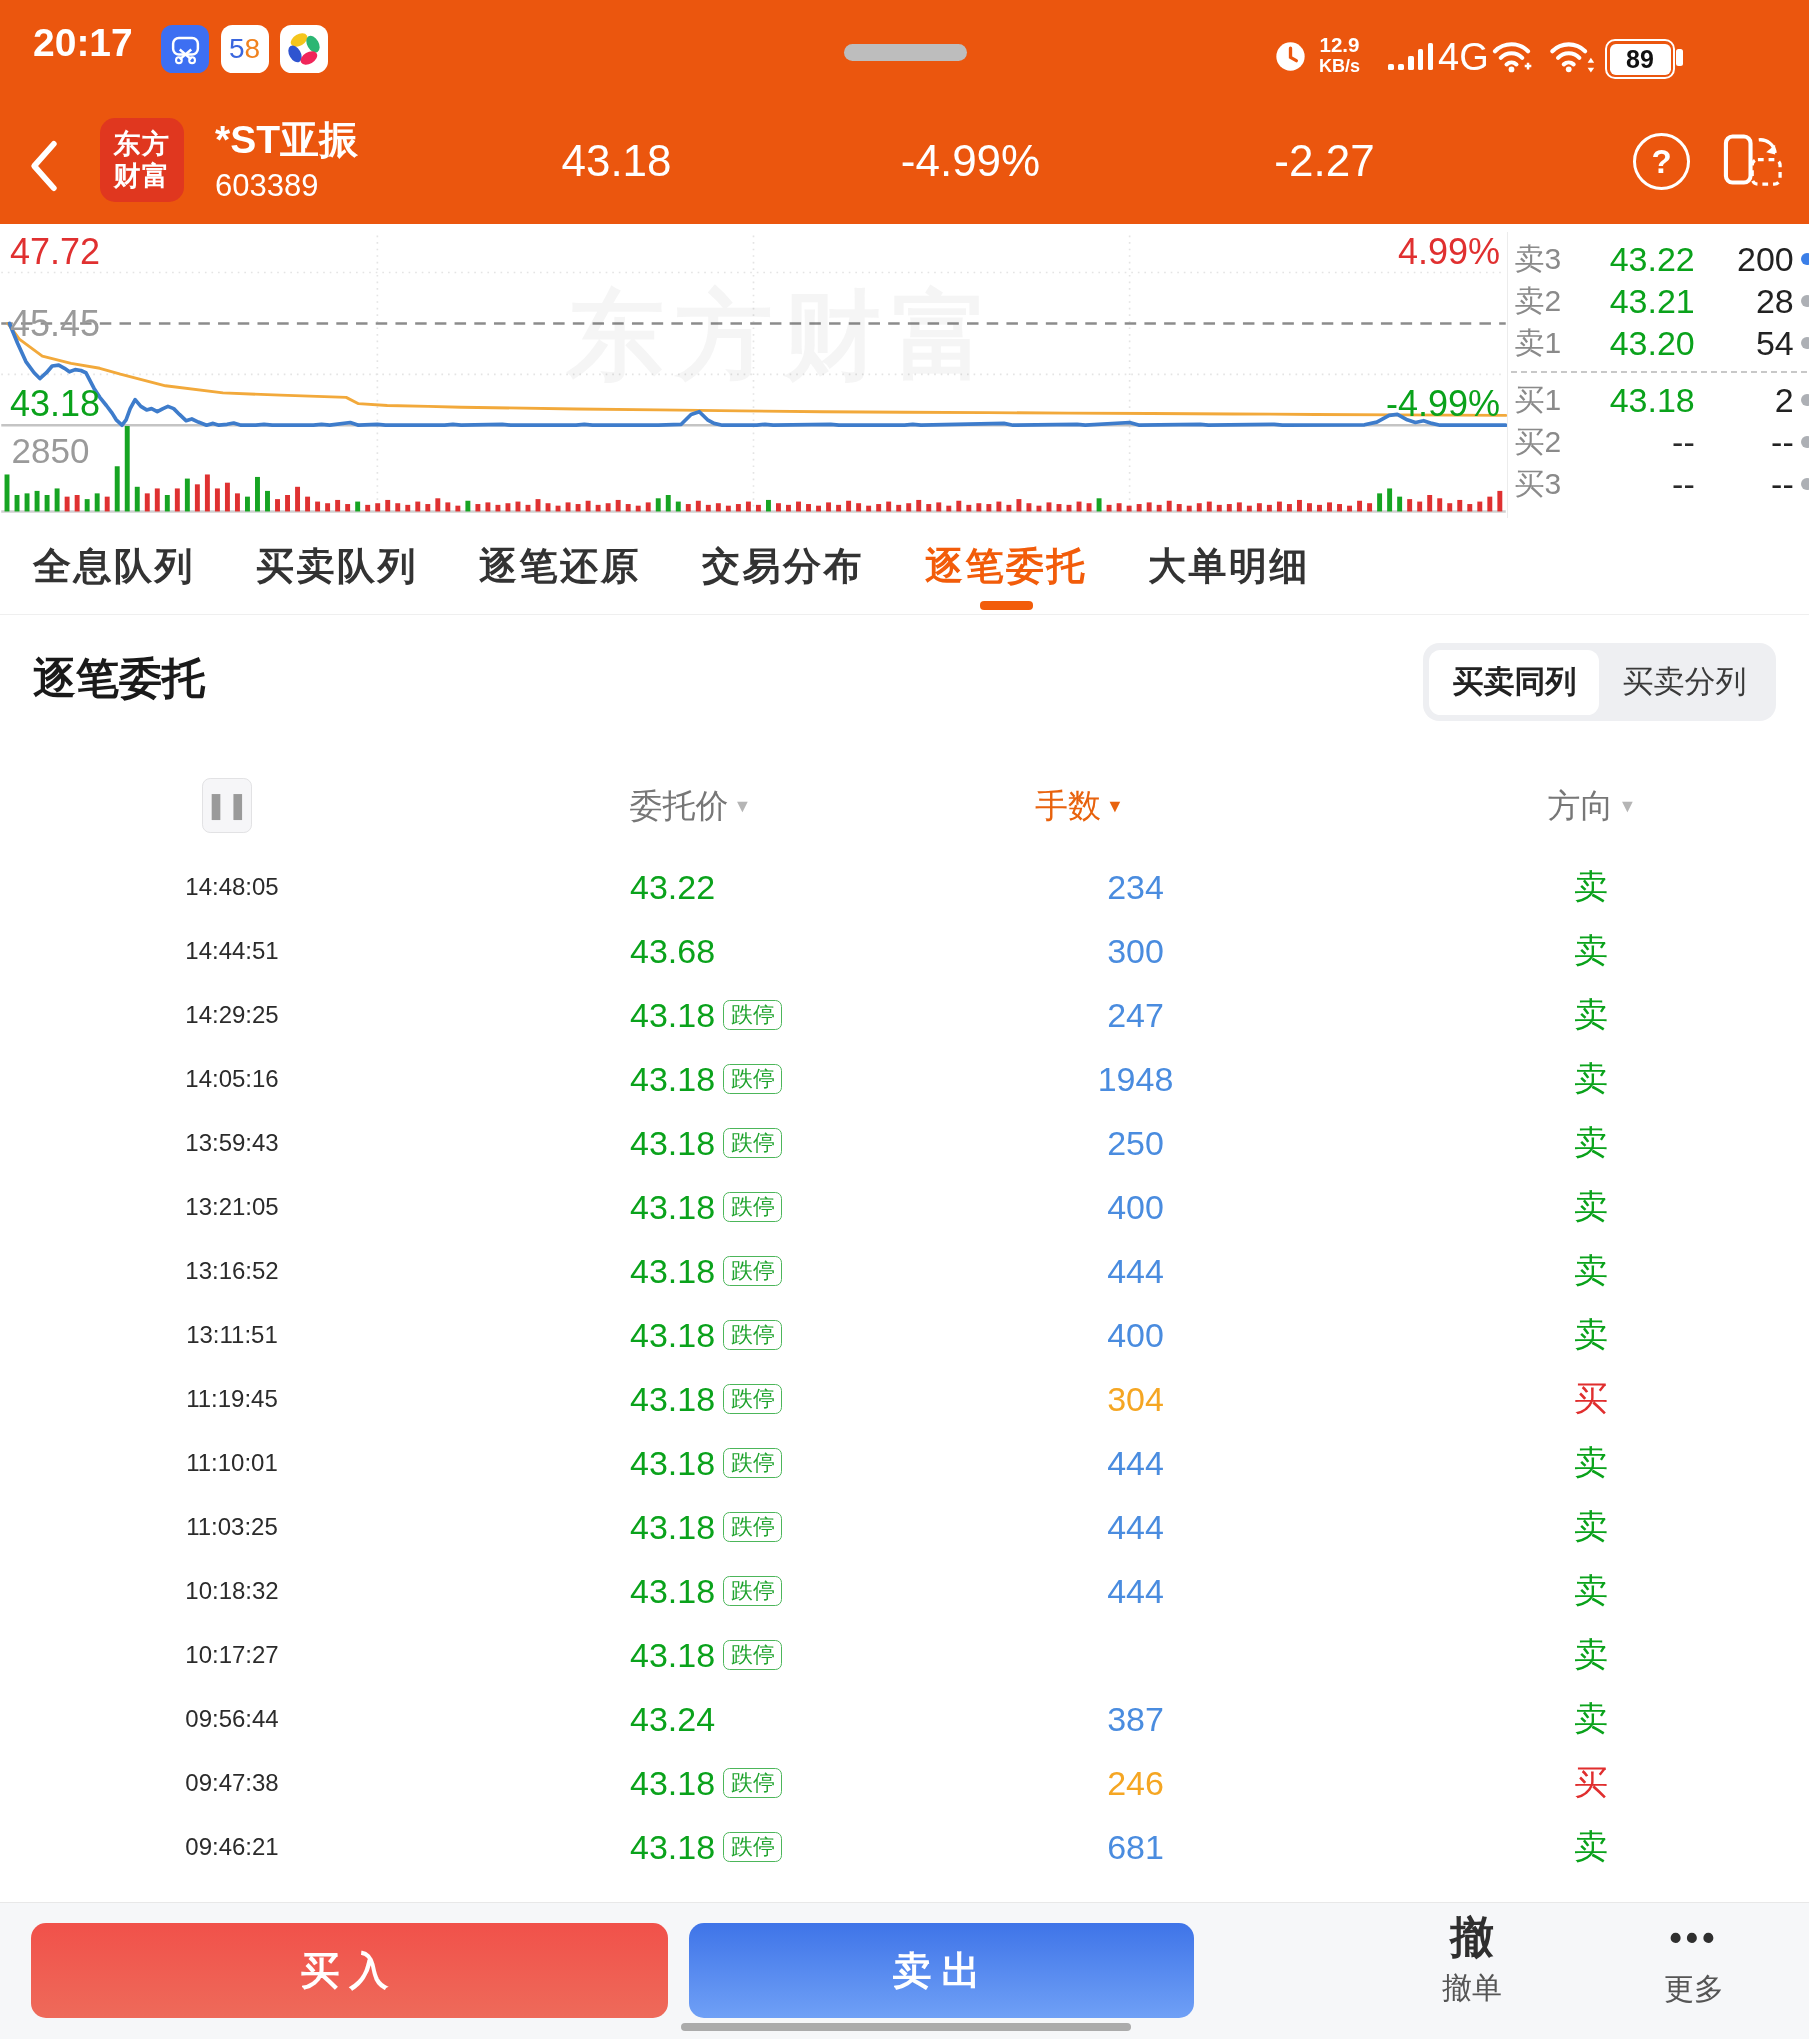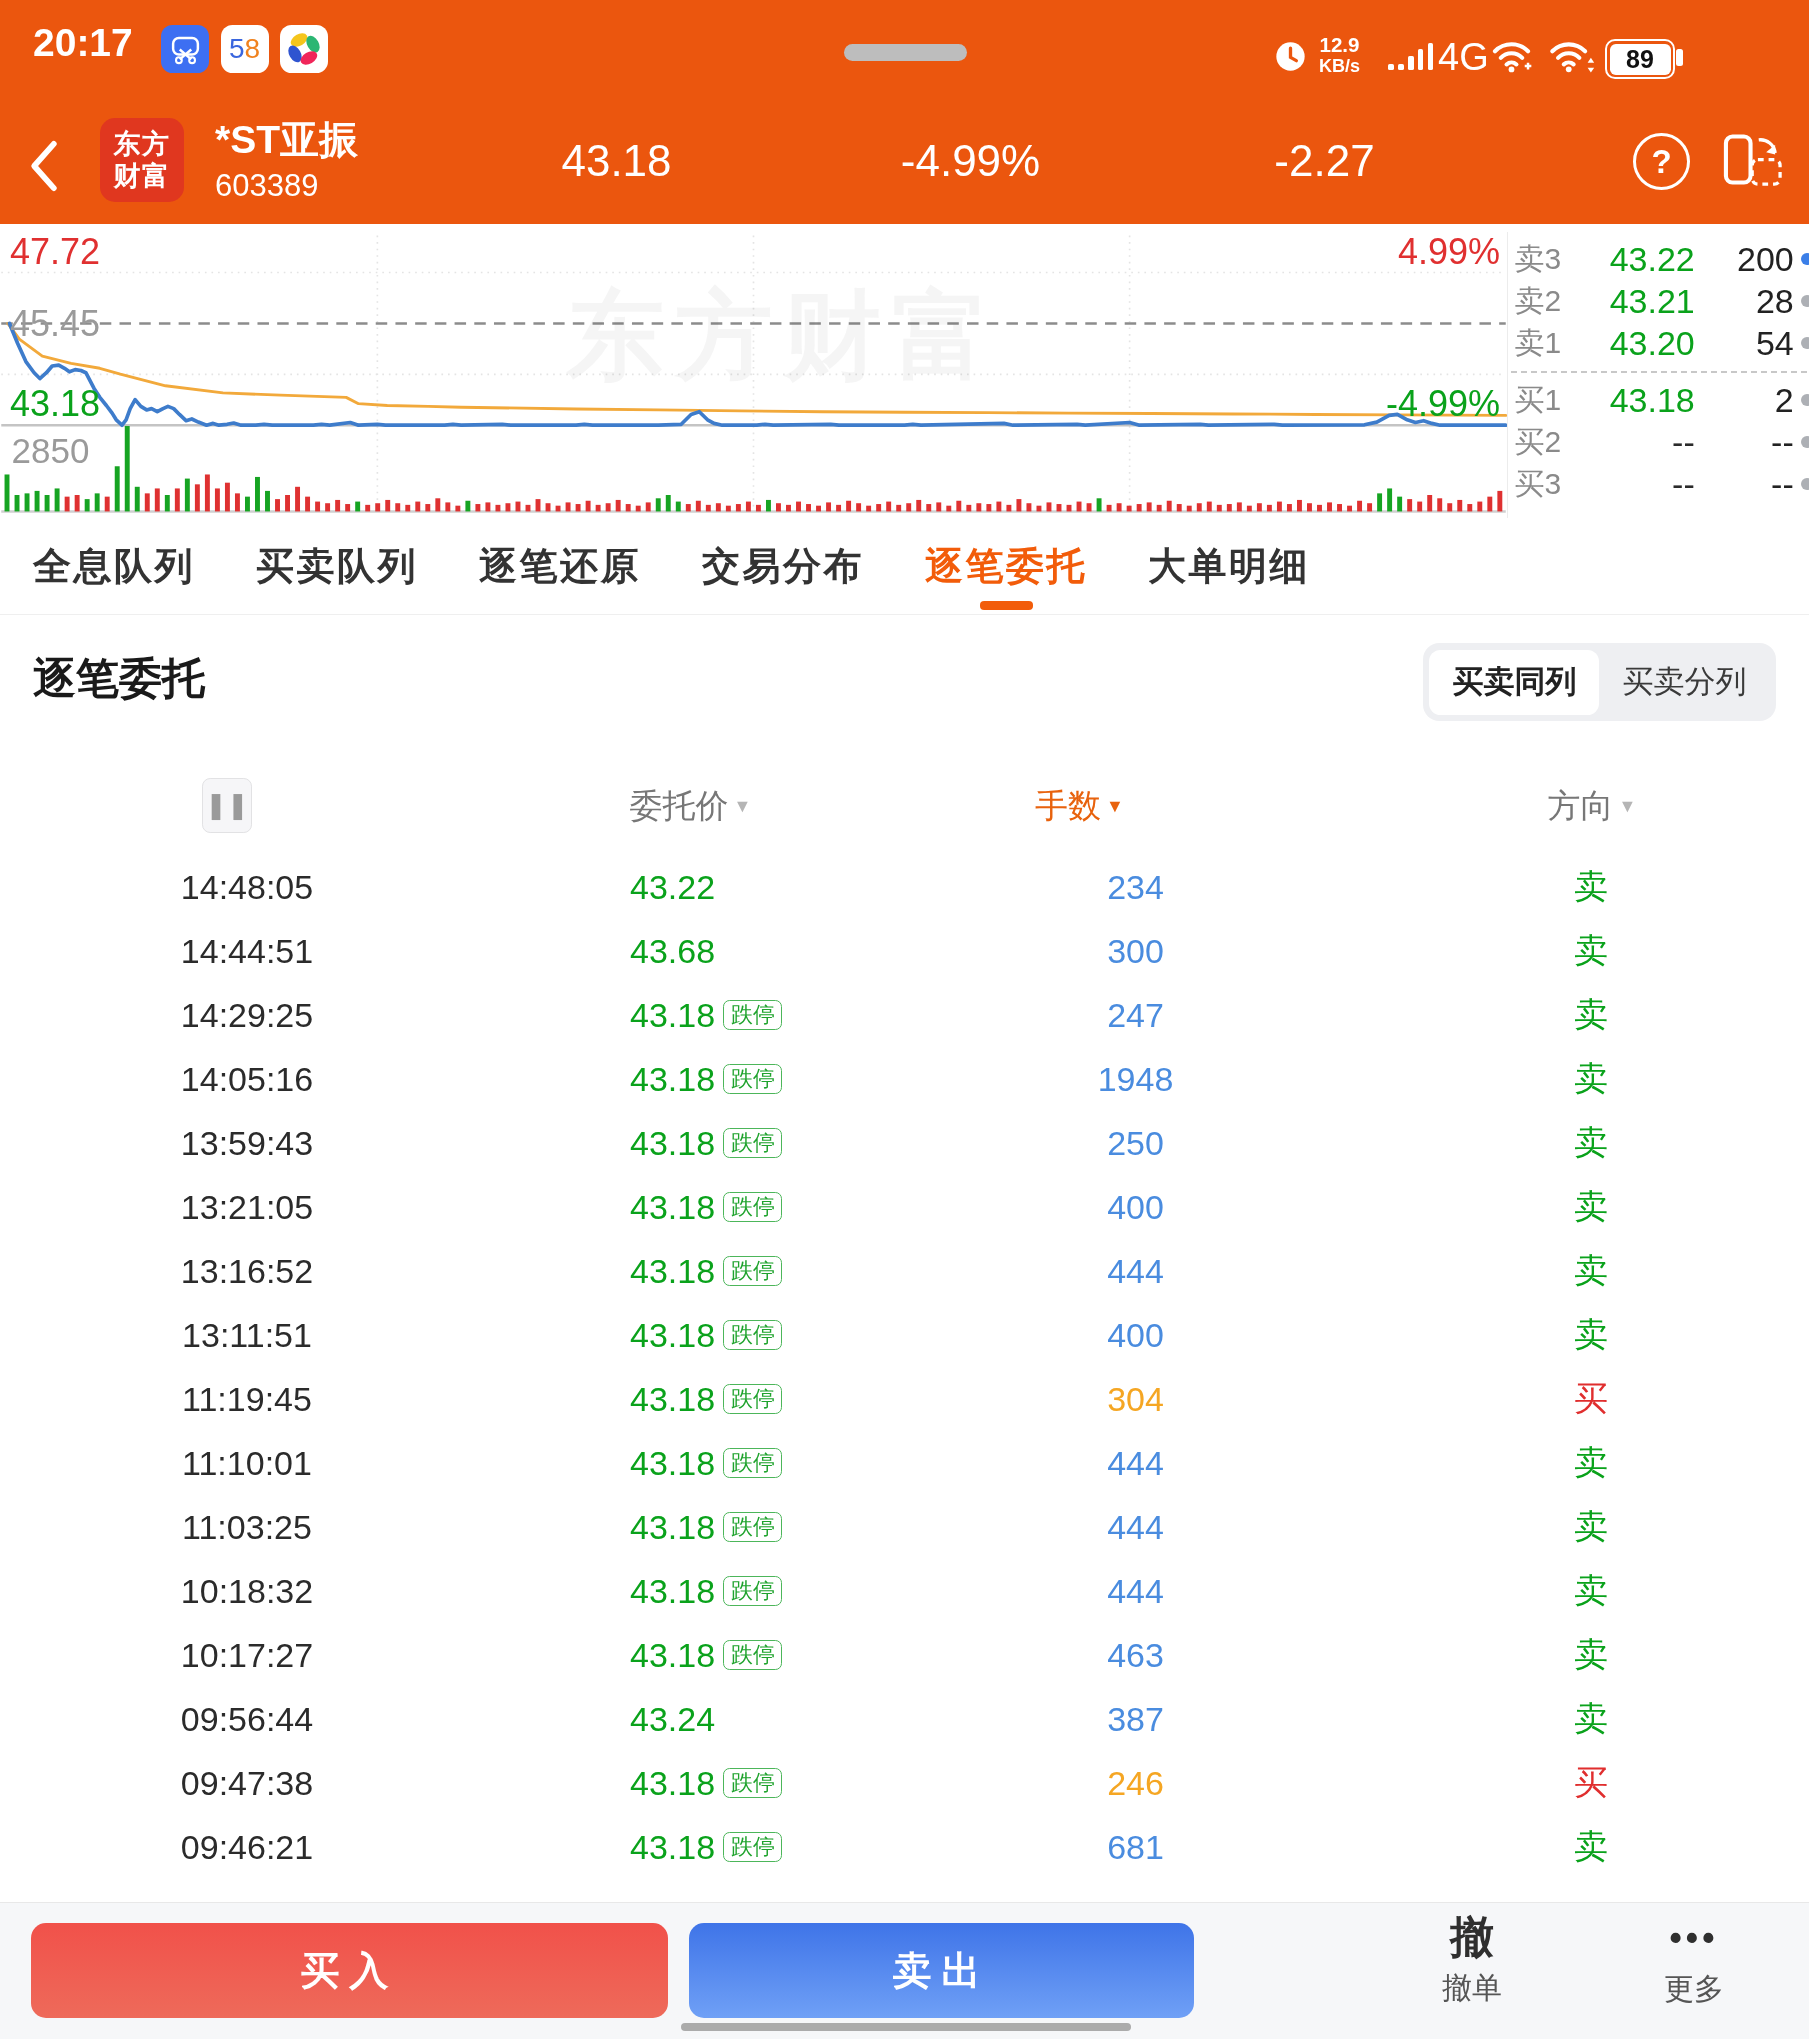--- a/index.html
+++ b/index.html
@@ -73,22 +73,22 @@
   .pausebtn{position:absolute;left:202px;top:5px;width:48px;height:53px;border:1.6px solid #E2E2E4;background:#F6F6F8;
             border-radius:8.2px;display:flex;align-items:center;justify-content:center;color:#9A9A9A;font-size:26px;}
   .th{position:absolute;top:0;height:66px;display:flex;align-items:center;justify-content:center;font-size:33px;color:#777;}
   .th .arr{font-size:18px;margin-left:5px;color:#B5B5B5;}
   .th-price{left:559px;width:263px;}
   .th-lots{left:956px;width:247px;color:#E8620D;font-weight:500;}
   .th-lots .arr{color:#E8620D;}
   .th-dir{left:1489px;width:206px;}
   .rows{position:absolute;left:0;top:855px;width:1809px;}
   .row{position:relative;height:64px;}
-  .c-time{position:absolute;left:132px;width:230px;height:64px;display:flex;align-items:center;justify-content:center;
-          font-size:34px;color:#2B2B2B;}
+  .c-time{position:absolute;left:117px;width:230px;height:64px;display:flex;align-items:center;justify-content:center;
+          font-size:24px;color:#2B2B2B;}
   .c-price{position:absolute;left:630px;height:64px;display:flex;align-items:center;}
   .c-price .pv{font-size:34px;font-weight:500;color:#0AA21B;}
   .badge{margin-left:8.2px;font-size:22px;color:#1FA32D;border:1.6px solid #4CB65A;border-radius:6.6px;padding:3.3px 6.6px;line-height:1;}
   .c-lots{position:absolute;left:1012px;width:247px;height:64px;display:flex;align-items:center;justify-content:center;font-size:34px;}
   .c-dir{position:absolute;left:1509px;width:164px;height:64px;display:flex;align-items:center;justify-content:center;font-size:34px;}
   
   .footer{position:absolute;left:0;top:1902px;width:1809px;height:137px;background:#F6F7F9;border-top:1.6px solid #E8E8E8;}
   .btn{position:absolute;top:20px;height:95px;border-radius:15px;display:flex;align-items:center;justify-content:center;
        color:#fff;font-size:39px;font-weight:bold;letter-spacing:10px;}
   .btn-buy{left:31px;width:637px;background:linear-gradient(180deg,#F1514A,#EE6A5A);}
@@ -540,21 +540,20 @@
         </div>
         <div class="c-lots" style="color: rgb(74, 140, 223);">444</div>
         <div class="c-dir" style="color: rgb(10, 162, 27);">卖</div>
       </div>
       <div class="row">
         <div class="c-time">10:17:27</div>
         <div class="c-price">
           <span class="pv">43.18</span>
           <span class="badge">跌停</span>
         </div>
-        <div class="c-lots" style="color: rgb(74, 140, 223);">463</div>
         <div class="c-dir" style="color: rgb(10, 162, 27);">卖</div>
       </div>
       <div class="row">
         <div class="c-time">09:56:44</div>
         <div class="c-price">
           <span class="pv">43.24</span>
         </div>
         <div class="c-lots" style="color: rgb(74, 140, 223);">387</div>
         <div class="c-dir" style="color: rgb(10, 162, 27);">卖</div>
       </div>

